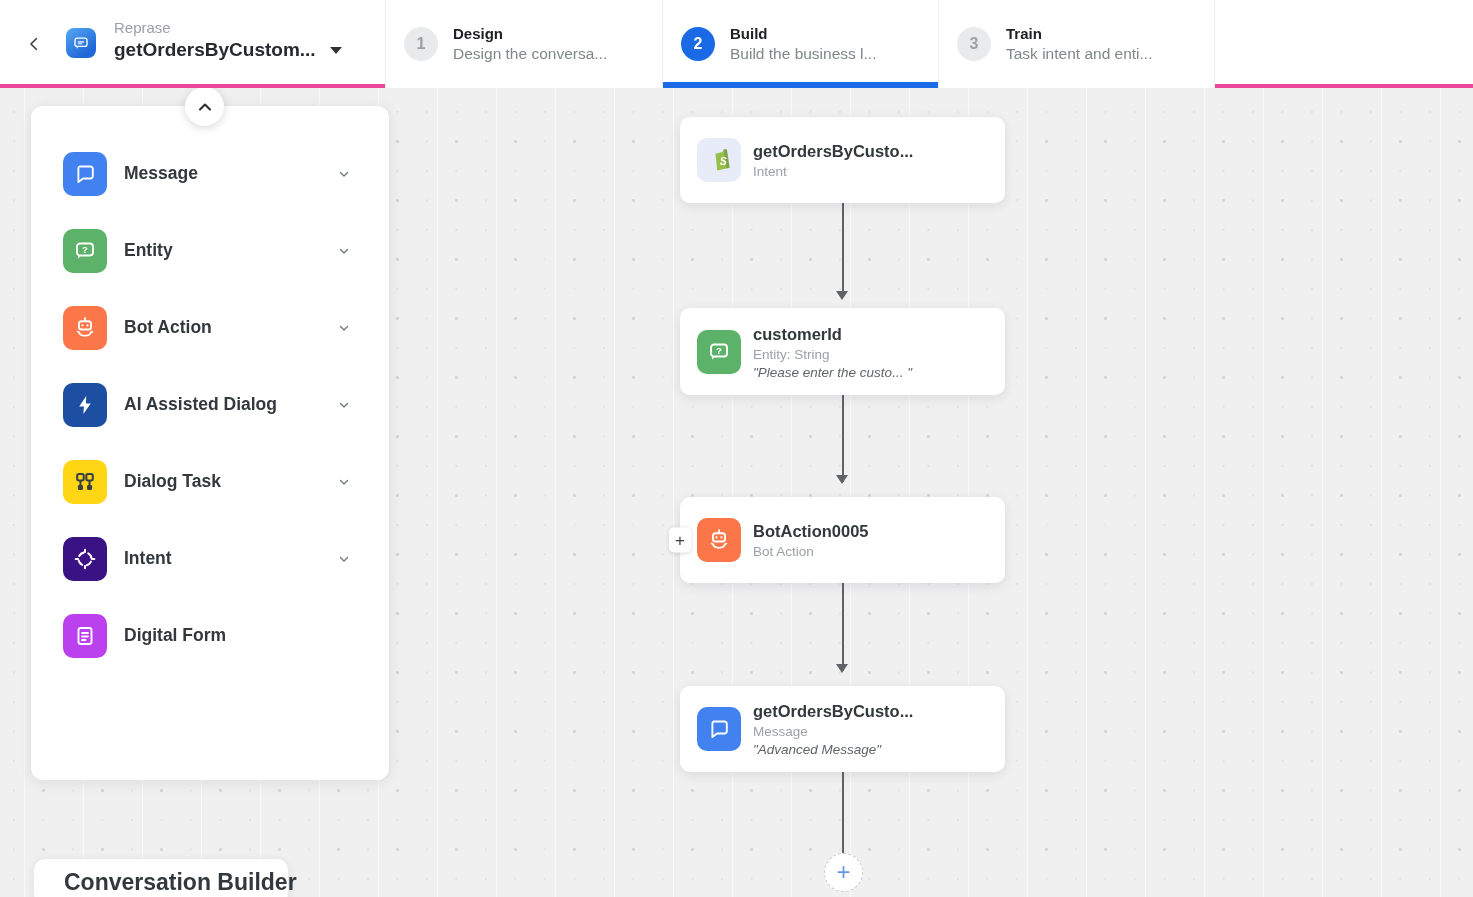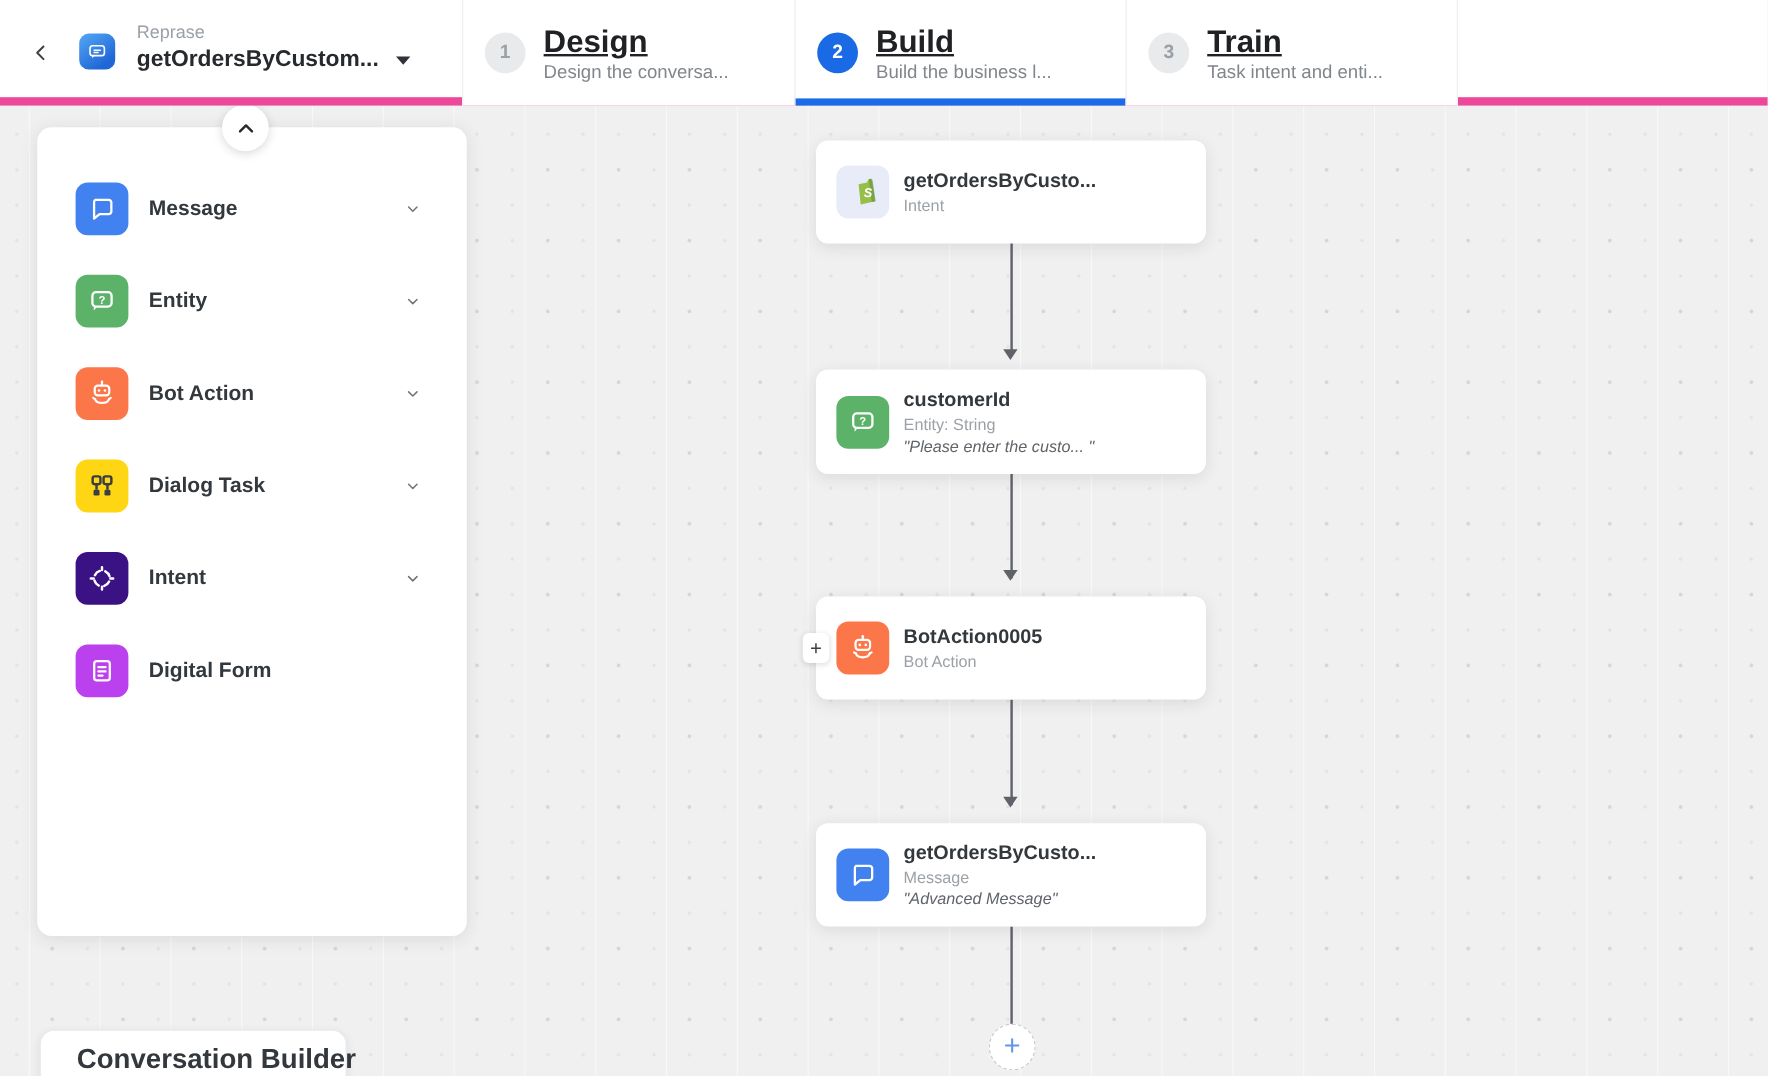--- a/index.html
+++ b/index.html
@@ -1,33 +1,33 @@
 <!DOCTYPE html>
 <html><head>
 <meta charset="utf-8">
 <style>
   * { margin:0; padding:0; box-sizing:border-box; }
   html,body { width:1473px; height:897px; overflow:hidden; font-family:"Liberation Sans", sans-serif; background:#f0f0f1; }
 
   
-  .header { position:absolute; left:0; top:0; width:1473px; height:88px; background:#fff; border-bottom:7px solid #ec4899; z-index:30; }
+  .header { position:absolute; left:0; top:0; width:1473px; height:88px; background:#fff; border-bottom:4px solid #ec4899; z-index:30; }
   .back-btn { position:absolute; left:20px; top:30px; width:28px; height:28px; display:flex; align-items:center; justify-content:center; cursor:pointer; }
   .app-icon { position:absolute; left:66px; top:28px; width:30px; height:30px; border-radius:8px; background:linear-gradient(145deg,#55a8f5 0%,#1f66d6 80%); display:flex; align-items:center; justify-content:center; }
   .crumb-label { position:absolute; left:114px; top:19px; font-size:15px; color:#9aa0a6; }
   .title-row { position:absolute; left:114px; top:39px; display:flex; align-items:center; gap:14px; cursor:pointer; }
   .page-title { font-size:19px; font-weight:700; color:#26292e; }
   .title-caret { width:0; height:0; border-left:6px solid transparent; border-right:6px solid transparent; border-top:7px solid #2f3337; }
 
   .tabs { position:absolute; left:385px; top:0; height:88px; display:flex; }
   .tab { position:relative; height:88px; border-left:1px solid #eceef0; display:flex; align-items:center; padding-left:18px; gap:15px; cursor:pointer; background:#fff; }
   .tab:last-child { border-right:1px solid #eceef0; }
   .tab.w1{width:277px;} .tab.w2{width:276px;} .tab.w3{width:277px;}
   .step-circle { width:34px; height:34px; border-radius:50%; background:#e9eaec; color:#9aa0a6; font-size:16px; font-weight:700; display:flex; align-items:center; justify-content:center; flex:0 0 auto; }
   .tab.active .step-circle { background:#1a6ae5; color:#fff; }
-  .tab-title { font-size:26px; font-weight:700; color:#202124; line-height:1.25;text-decoration:underline; }
+  .tab-title { font-size:15px; font-weight:700; color:#202124; line-height:1.25; }
   .tab-sub { font-size:15.5px; color:#80868b; margin-top:2px; white-space:nowrap; }
   .tab.active::after { content:""; position:absolute; left:0; right:0; bottom:0; height:6px; background:#1b6be8; }
 
   
   .canvas { position:absolute; left:0; top:88px; width:1473px; height:809px; background-color:#f0f0f1;
     background-image:
       linear-gradient(90deg, rgba(255,255,255,.55) 1px, transparent 1px),
       radial-gradient(circle, #d6d6d9 1.3px, transparent 1.8px),
       radial-gradient(circle, #e2e2e5 1.1px, transparent 1.6px);
     background-size:59px 59px, 59px 59px, 29.5px 29.5px;
@@ -239,20 +239,33 @@
             </svg>
         </div>
         <span class="pi-label">Bot Action</span>
         <span class="pi-chev">
             <svg width="14" height="14" viewBox="0 0 24 24">
               <path d="M6 9.5l6 6 6-6" fill="none" stroke="#6f757c" stroke-width="2.2" stroke-linecap="round" stroke-linejoin="round"></path>
             </svg>
           </span>
       </div>
 
+      <div class="panel-item">
+        <div class="pi-icon" style="background: rgb(28, 79, 161);">
+          <svg width="24" height="24" viewBox="0 0 24 24">
+              <path d="M13.2 3L6.2 13.4h4.8L10.3 21l7.5-10.6h-4.8z" fill="#fff"></path>
+            </svg>
+        </div>
+        <span class="pi-label">AI Assisted Dialog</span>
+        <span class="pi-chev">
+            <svg width="14" height="14" viewBox="0 0 24 24">
+              <path d="M6 9.5l6 6 6-6" fill="none" stroke="#6f757c" stroke-width="2.2" stroke-linecap="round" stroke-linejoin="round"></path>
+            </svg>
+          </span>
+      </div>
 
       <div class="panel-item">
         <div class="pi-icon" style="background: rgb(255, 214, 19);">
           <svg width="26" height="26" viewBox="0 0 24 24">
               <rect x="4.8" y="4.6" width="6" height="6" rx="1.6" fill="none" stroke="#3a3f45" stroke-width="1.9"></rect>
               <rect x="13.2" y="4.6" width="6" height="6" rx="1.6" fill="none" stroke="#3a3f45" stroke-width="1.9"></rect>
               <path d="M7.8 10.6v4.2M16.2 10.6v4.2" stroke="#3a3f45" stroke-width="1.9"></path>
               <rect x="5.5" y="14.8" width="4.6" height="4.6" rx="1.1" fill="#3a3f45"></rect>
               <rect x="13.9" y="14.8" width="4.6" height="4.6" rx="1.1" fill="#3a3f45"></rect>
             </svg>

